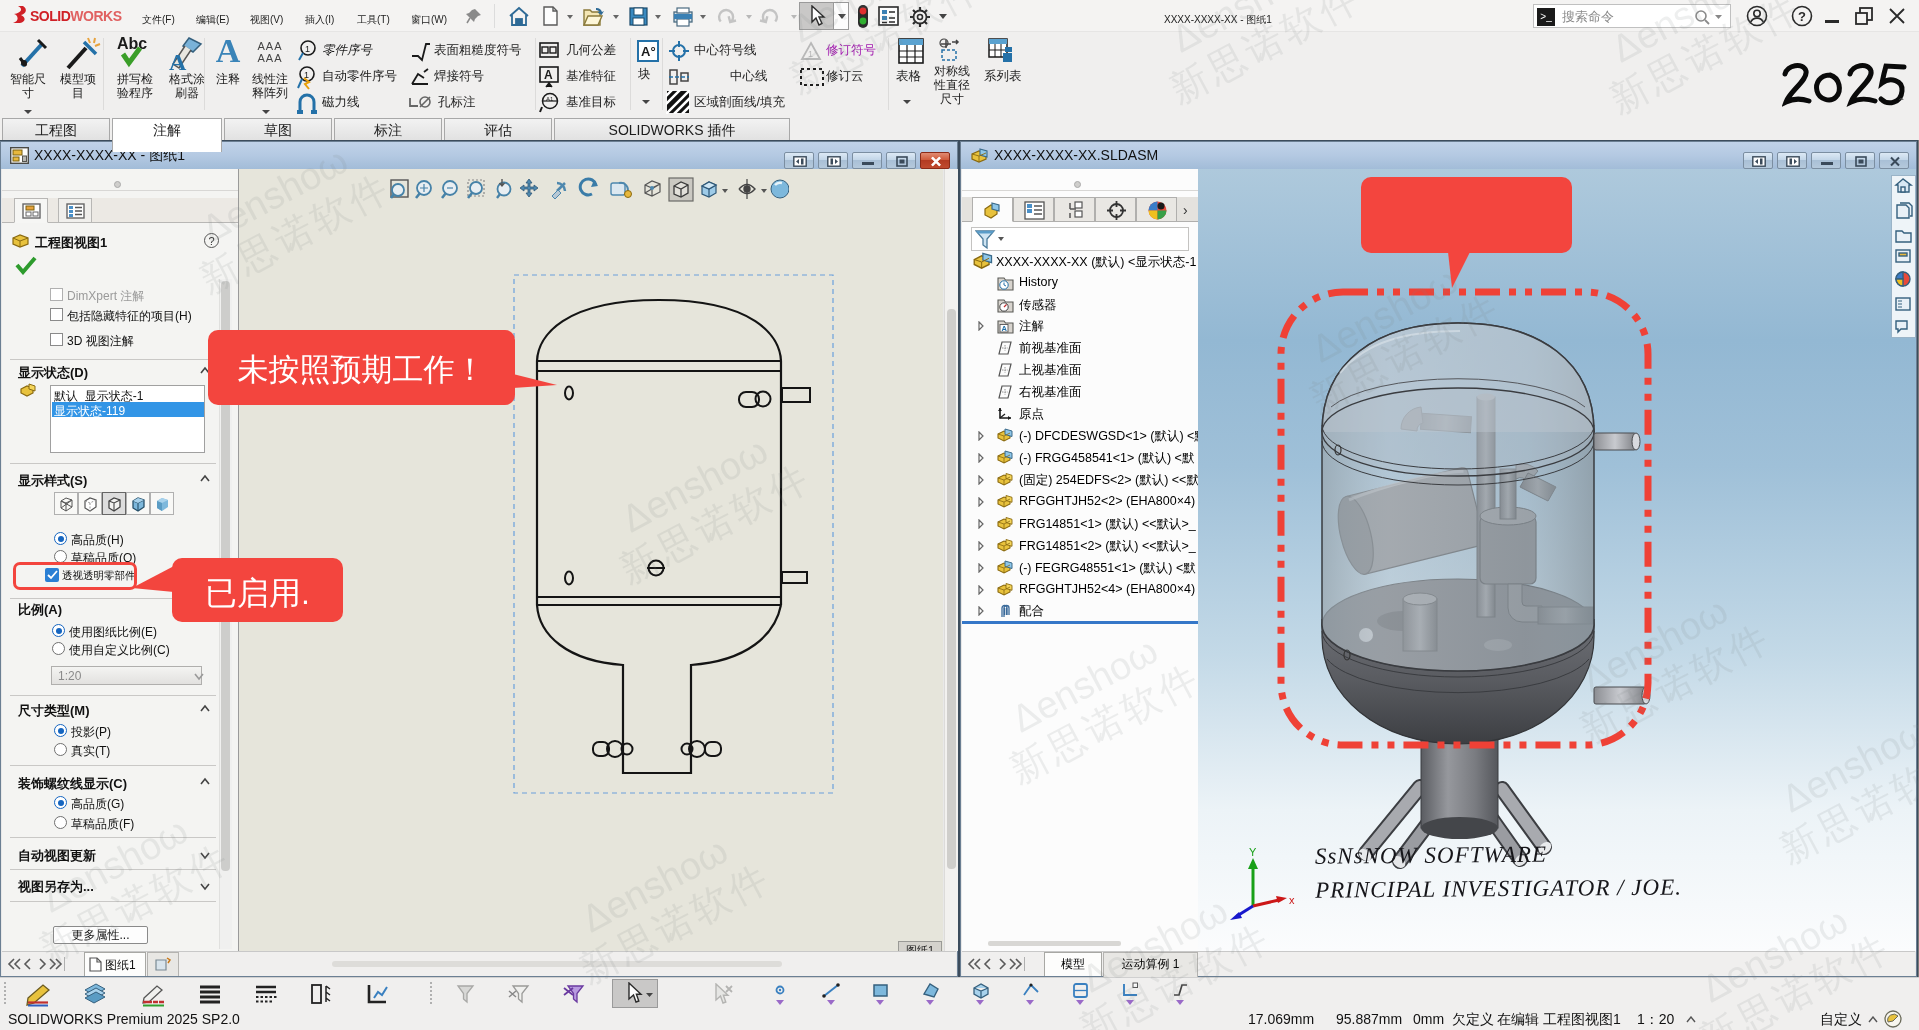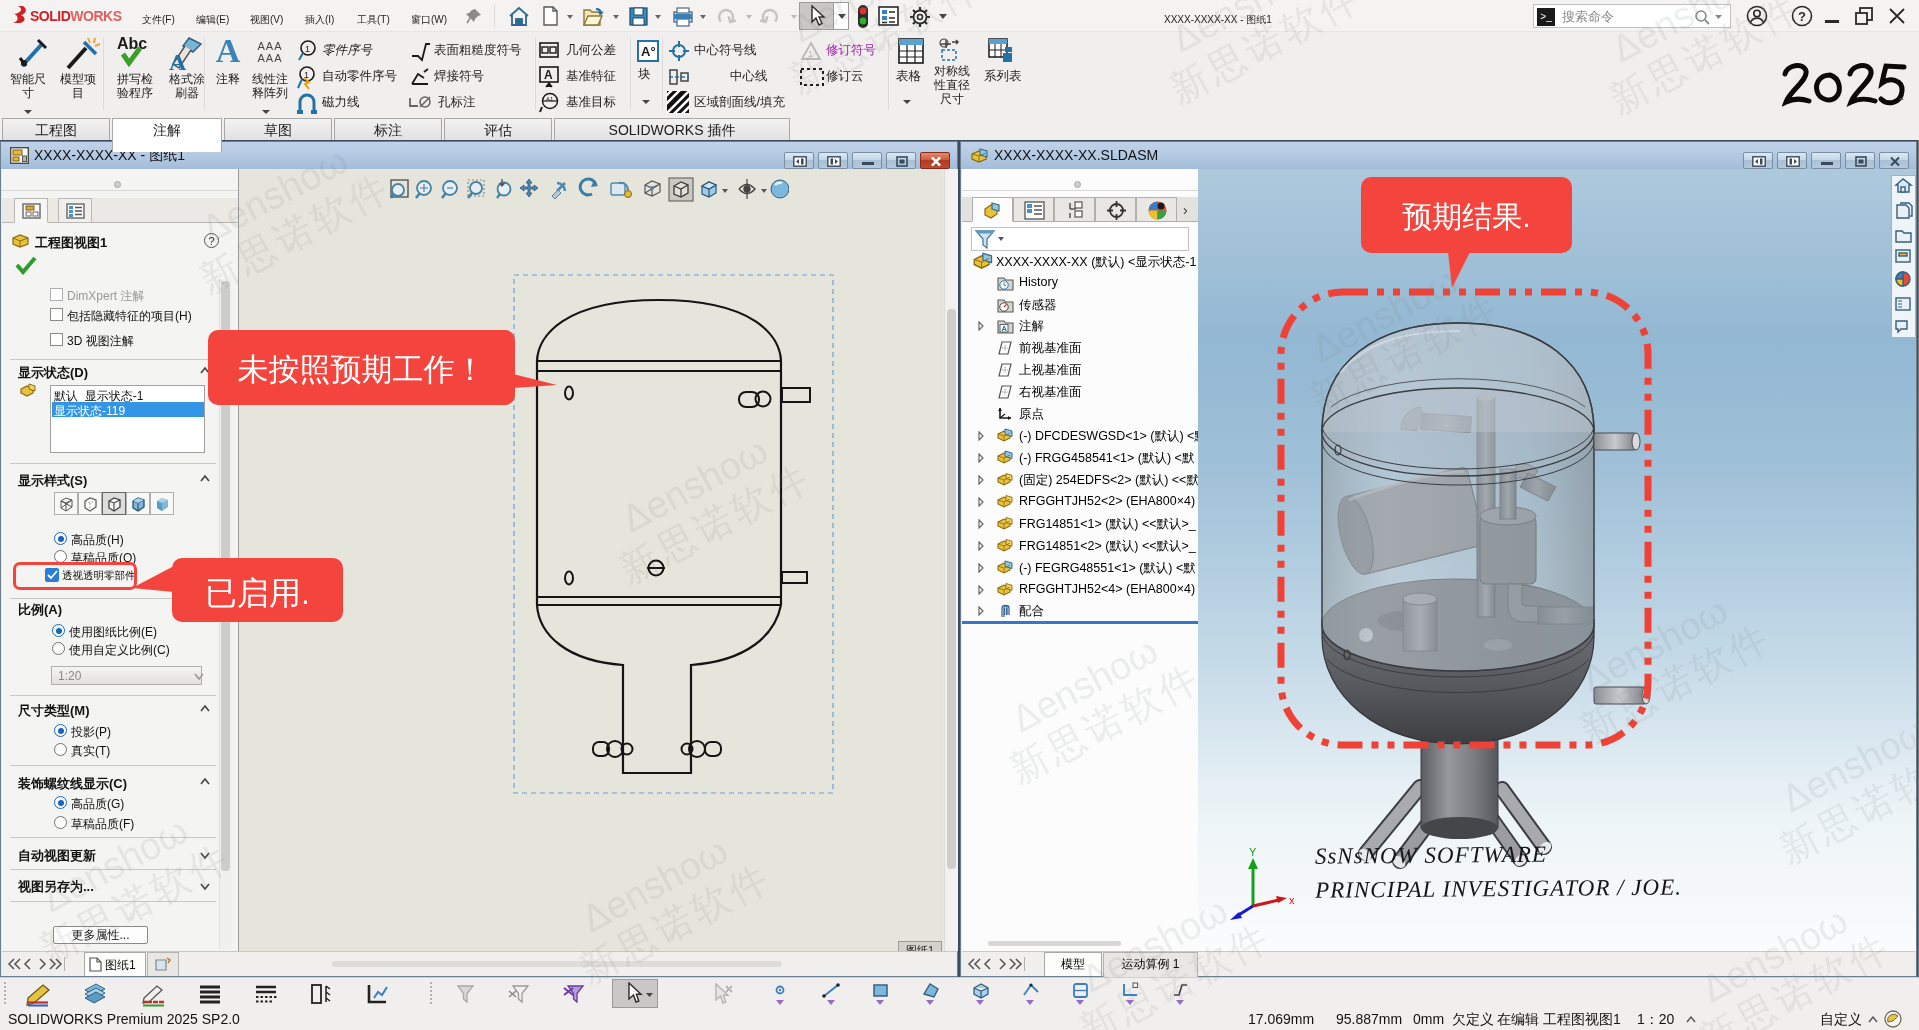--- a/index.html
+++ b/index.html
@@ -990,21 +990,20 @@
           <path d="M30,52 L56,46" stroke="#cc1818" stroke-width="3"></path>
               <path d="M64,44 l-11,-2 2,7 z" fill="#cc1818"></path>
           <path d="M30,52 L14,62" stroke="#1818cc" stroke-width="3"></path>
               <path d="M7,66 l9,-8 3,6 z" fill="#1818cc"></path>
           <text x="26" y="2" font-size="11" fill="#18a018">Y</text>
               <text x="66" y="50" font-size="11" fill="#cc1818">x</text>
         </g>
       </svg>
 
       <div class="callout" style="left:163px;top:8px;width:211px;height:76px;">
-        <div style="margin-top:20px;font-size:30px;">预期结果.</div>
         <svg class="abs" style="left:85px;top:75px" width="26" height="36" viewBox="0 0 26 36">
               <path d="M2,0 L24,0 L6,36 Z" fill="#f3453e"></path>
             </svg>
       </div>
 
       <div class="abs" style="left:117px;top:672px;width:620px;font-size:23px;color:#16161a;transform:rotate(-0.5deg);letter-spacing:1px;font-family:'Liberation Serif';font-style:italic;white-space:nowrap;">
         <div>SѕNѕNOW  SOFTWARE</div>
         <div style="margin-top:8px;">PRINCIPAL  INVESTIGATOR / JOE.</div>
       </div>
 

